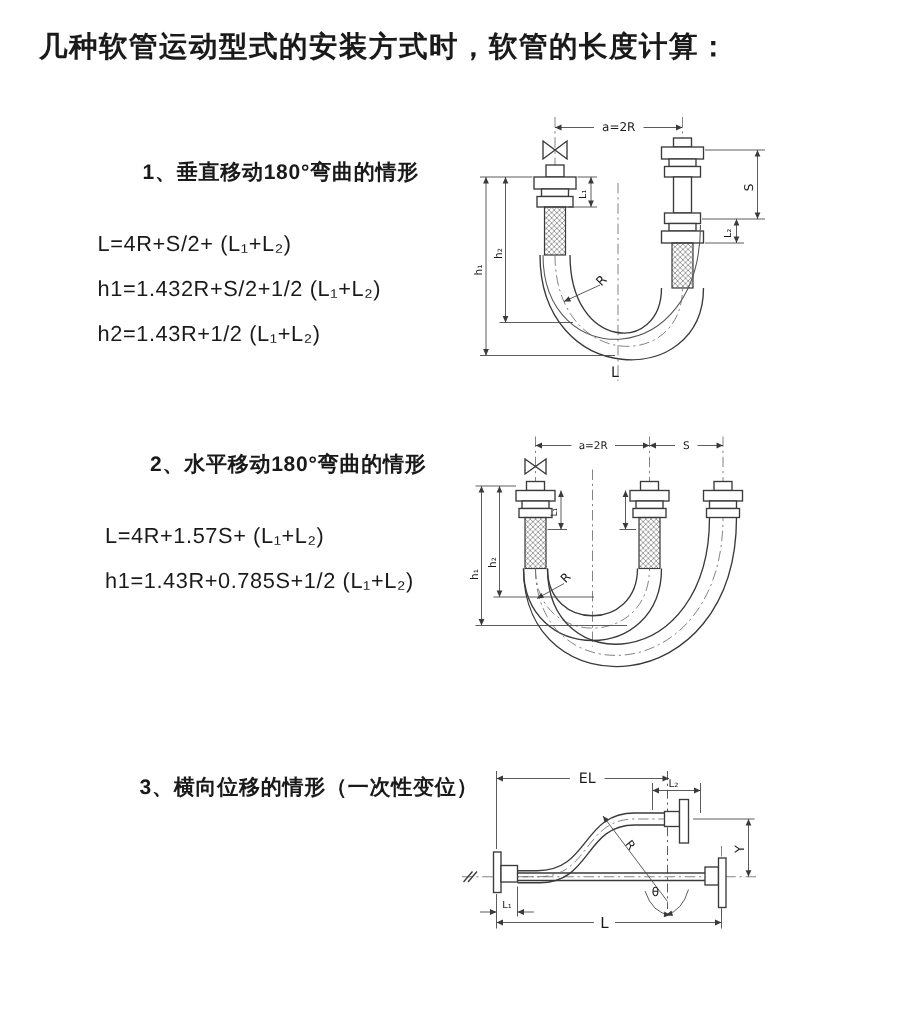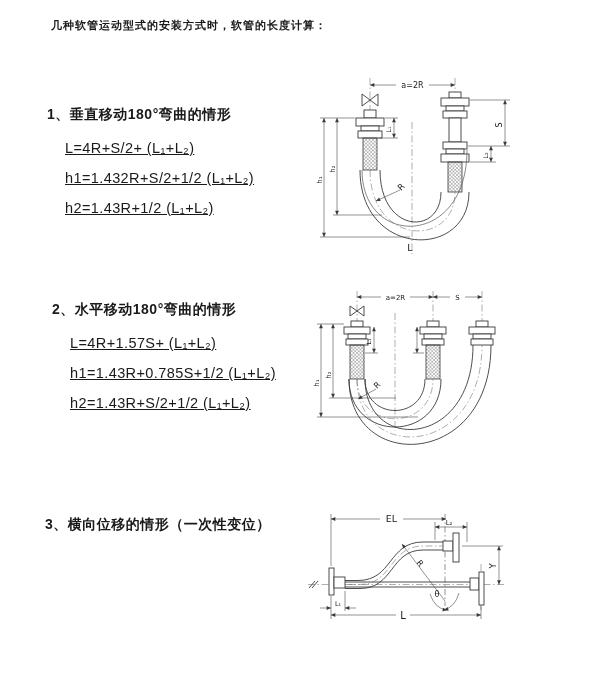--- a/index.html
+++ b/index.html
@@ -3,26 +3,26 @@
 <meta charset="utf-8">
 <style>
   html,body{margin:0;padding:0;}
   body{
     width:600px;height:675px;position:relative;overflow:hidden;
     background:#ffffff;
     font-family:"Liberation Sans","DejaVu Sans",sans-serif;
     color:#1a1a1a;
   }
   .page-title{
-    position:absolute;left:51px;top:18px;
-    font-size:11px;font-weight:bold;letter-spacing:1px;font-family:Liberation Serif, serif;
+    position:absolute;left:26px;top:18px;
+    font-size:19px;font-weight:bold;letter-spacing:1px;font-family:Liberation Serif, serif;
   }
   .section{position:absolute;}
-  .sec-head{font-size:14px;font-weight:bold;letter-spacing:0.5px;white-space:nowrap;}
-  .formulas{margin-left:18px;margin-top:9px;text-decoration:underline;}
+  .sec-head{font-size:14px;font-weight:bold;letter-spacing:0.5px;white-space:nowrap;margin-left:48px;}
+  .formulas{margin-left:18px;margin-top:24px;}
   .formula{font-size:14.5px;line-height:30px;letter-spacing:0.4px;white-space:nowrap;}
   .diagram{position:absolute;}
   svg text{font-family:"DejaVu Sans","Liberation Sans",sans-serif;fill:#1a1a1a;}
   .main{stroke:#3a3a3a;stroke-width:0.9;fill:none;}
   .part{stroke:#3a3a3a;stroke-width:0.9;fill:#ffffff;}
   .phantom{stroke:#555555;stroke-width:0.7;fill:none;}
   .dim{stroke:#4a4a4a;stroke-width:0.6;fill:none;}
   .cl{stroke:#6a6a6a;stroke-width:0.55;fill:none;stroke-dasharray:7 2.5 1.5 2.5;}
   .dash{stroke-dasharray:6 2.5 1.5 2.5;}
 </style>
@@ -139,21 +139,20 @@
   </svg>
   </div>
 
   <div class="section" style="left:52px;top:301px;">
     <div class="sec-head">
       <span>2、</span><span>水平移动180°弯曲的情形</span>
     </div>
     <div class="formulas">
       <div class="formula">L=4R+1.57S+ (L₁+L₂)</div>
       <div class="formula">h1=1.43R+0.785S+1/2 (L₁+L₂)</div>
-      <div class="formula">h2=1.43R+S/2+1/2 (L₁+L₂)</div>
     </div>
   </div>
 
   <div class="diagram" style="left:308px;top:283px;">
   <svg width="268" height="182" viewBox="0 0 268 182">
     <defs>
       <marker id="m2" viewBox="0 0 10 10" refX="9.5" refY="5" markerWidth="10" markerHeight="8" orient="auto-start-reverse">
         <path d="M0.5,1 L9.5,5 L0.5,9 Z" fill="#3a3a3a"></path>
       </marker>
       <pattern id="ph2" width="3.5" height="3.5" patternUnits="userSpaceOnUse">

